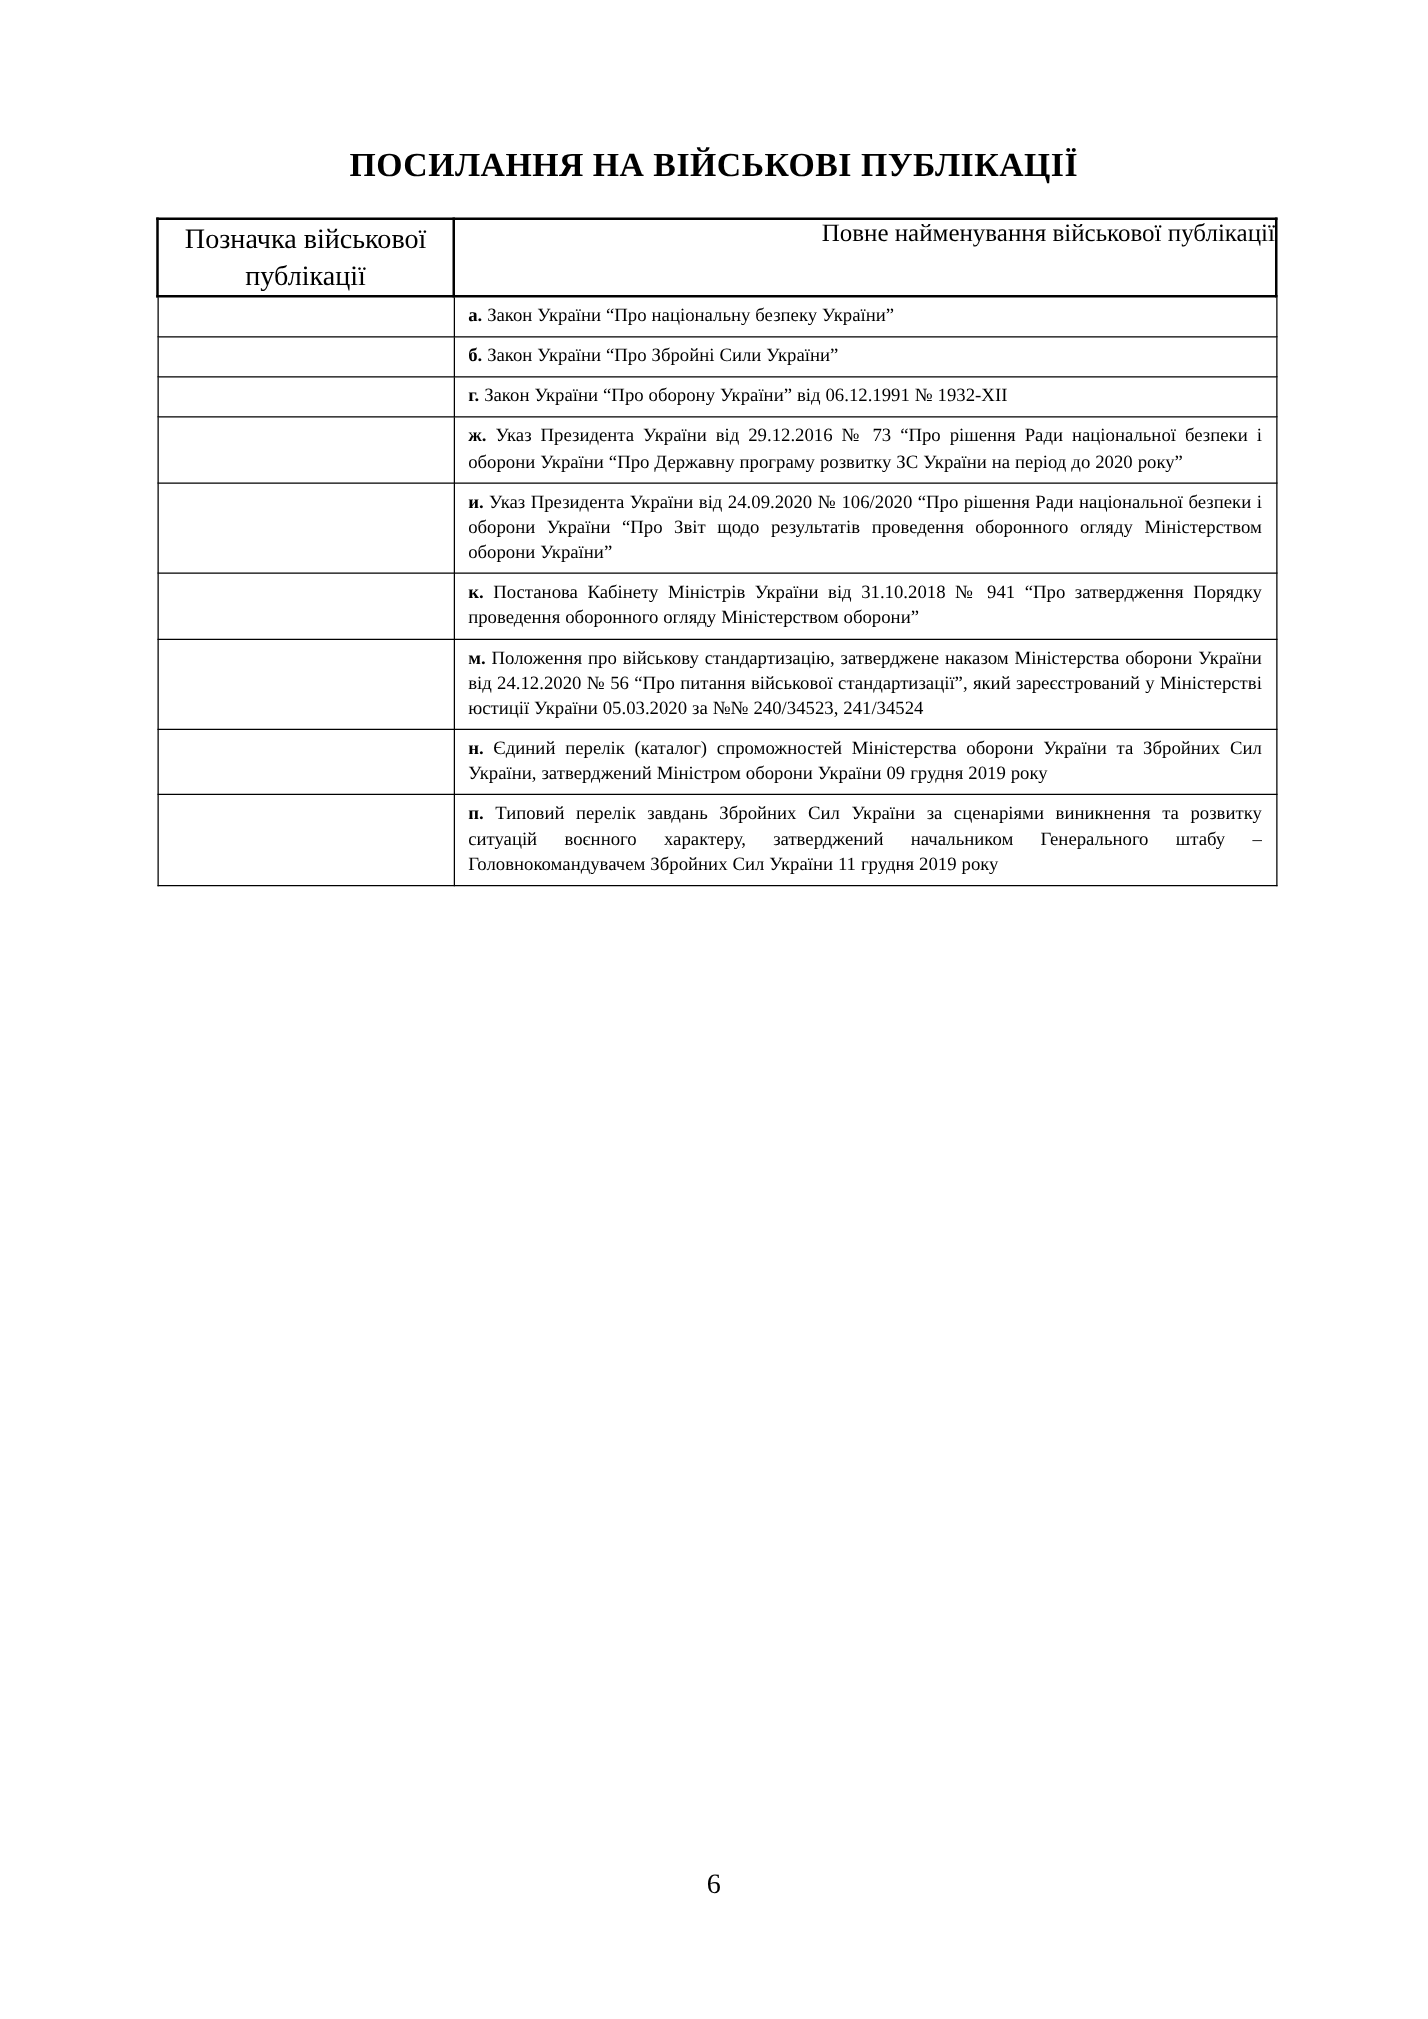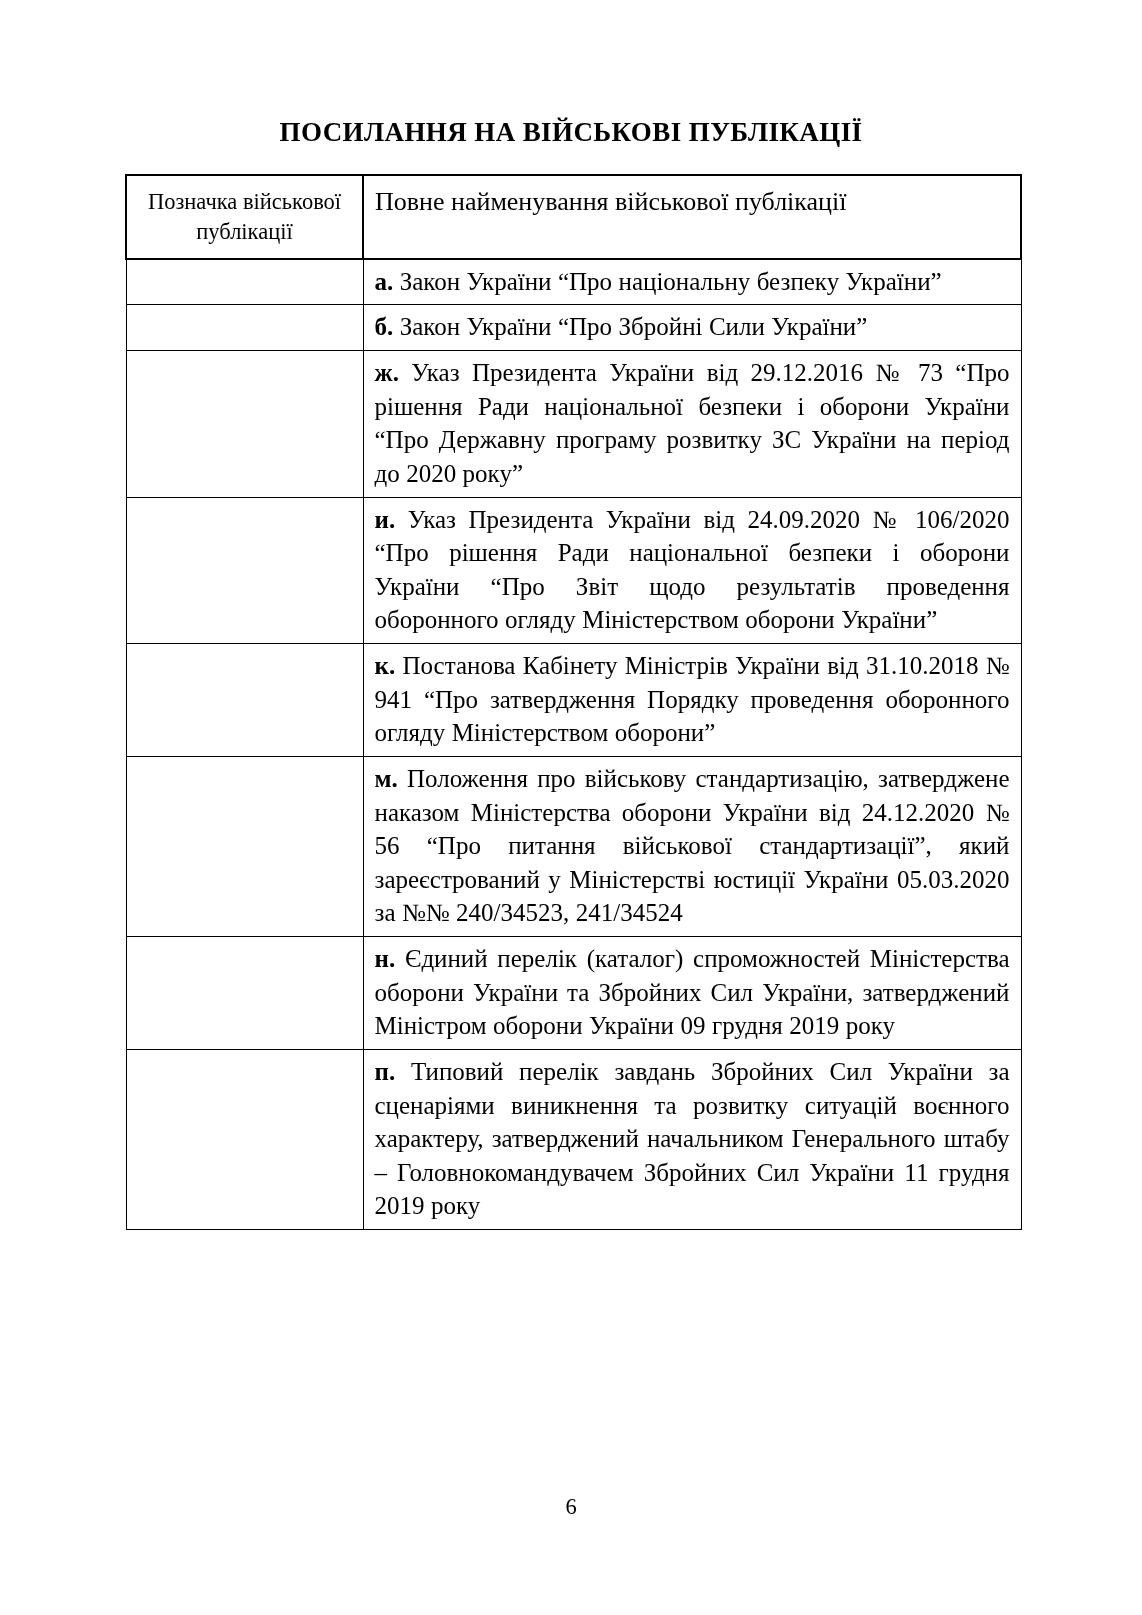--- a/index.html
+++ b/index.html
@@ -46,51 +46,51 @@
     table-layout: fixed;
   }
 
   .ref-table col.c-mark { width: 237px; }
   .ref-table col.c-name { width: 658px; }
 
   .ref-table th,
   .ref-table td {
     border: 1.6px solid #000000;
     vertical-align: top;
-    padding: 11px;
+    padding: 0;
   }
 
   .ref-table thead th {
     border-width: 2.2px;
   }
 
   .hdr-mark {
     text-align: center;
     font-size: 22.5px;
     line-height: 1.33;
     padding: 9px 8px 11px 8px;
     font-weight: normal;
   }
 
   .hdr-name {
-    text-align: left;
+    text-align: right;
     vertical-align: middle;
-    font-size: 26px;
+    font-size: 20px;
     font-weight: normal;
     padding: 8px 10px;
   }
 
   td.mark-cell {
     
   }
 
   td.name-cell {
     text-align: justify;
     text-align-last: left;
-    font-size: 25px;
+    font-size: 15px;
     line-height: 1.345;
     padding: 5px 11px 6px 11px;
     hyphens: none;
     word-spacing: 0.2px;
   }
 
   td.name-cell .idx {
     font-weight: bold;
   }
 
@@ -125,20 +125,24 @@
         <tr>
           <td class="mark-cell"></td>
           <td class="name-cell"><span class="idx">а.</span><span> Закон України “Про національну безпеку України”</span></td>
         </tr>
         <tr>
           <td class="mark-cell"></td>
           <td class="name-cell"><span class="idx">б.</span><span> Закон України “Про Збройні Сили України”</span></td>
         </tr>
         <tr>
           <td class="mark-cell"></td>
+          <td class="name-cell"><span class="idx">г.</span><span> Закон України “Про оборону України” від 06.12.1991 № 1932-XII</span></td>
+        </tr>
+        <tr>
+          <td class="mark-cell"></td>
           <td class="name-cell"><span class="idx">ж.</span><span> Указ Президента України від 29.12.2016 № 73 “Про рішення Ради національної безпеки і оборони України “Про Державну програму розвитку ЗС України на період до 2020 року”</span></td>
         </tr>
         <tr>
           <td class="mark-cell"></td>
           <td class="name-cell"><span class="idx">и.</span><span> Указ Президента України від 24.09.2020 № 106/2020 “Про рішення Ради національної безпеки і оборони України “Про Звіт щодо результатів проведення оборонного огляду Міністерством оборони України”</span></td>
         </tr>
         <tr>
           <td class="mark-cell"></td>
           <td class="name-cell"><span class="idx">к.</span><span> Постанова Кабінету Міністрів України від 31.10.2018 № 941 “Про затвердження Порядку проведення оборонного огляду Міністерством оборони”</span></td>
         </tr>

